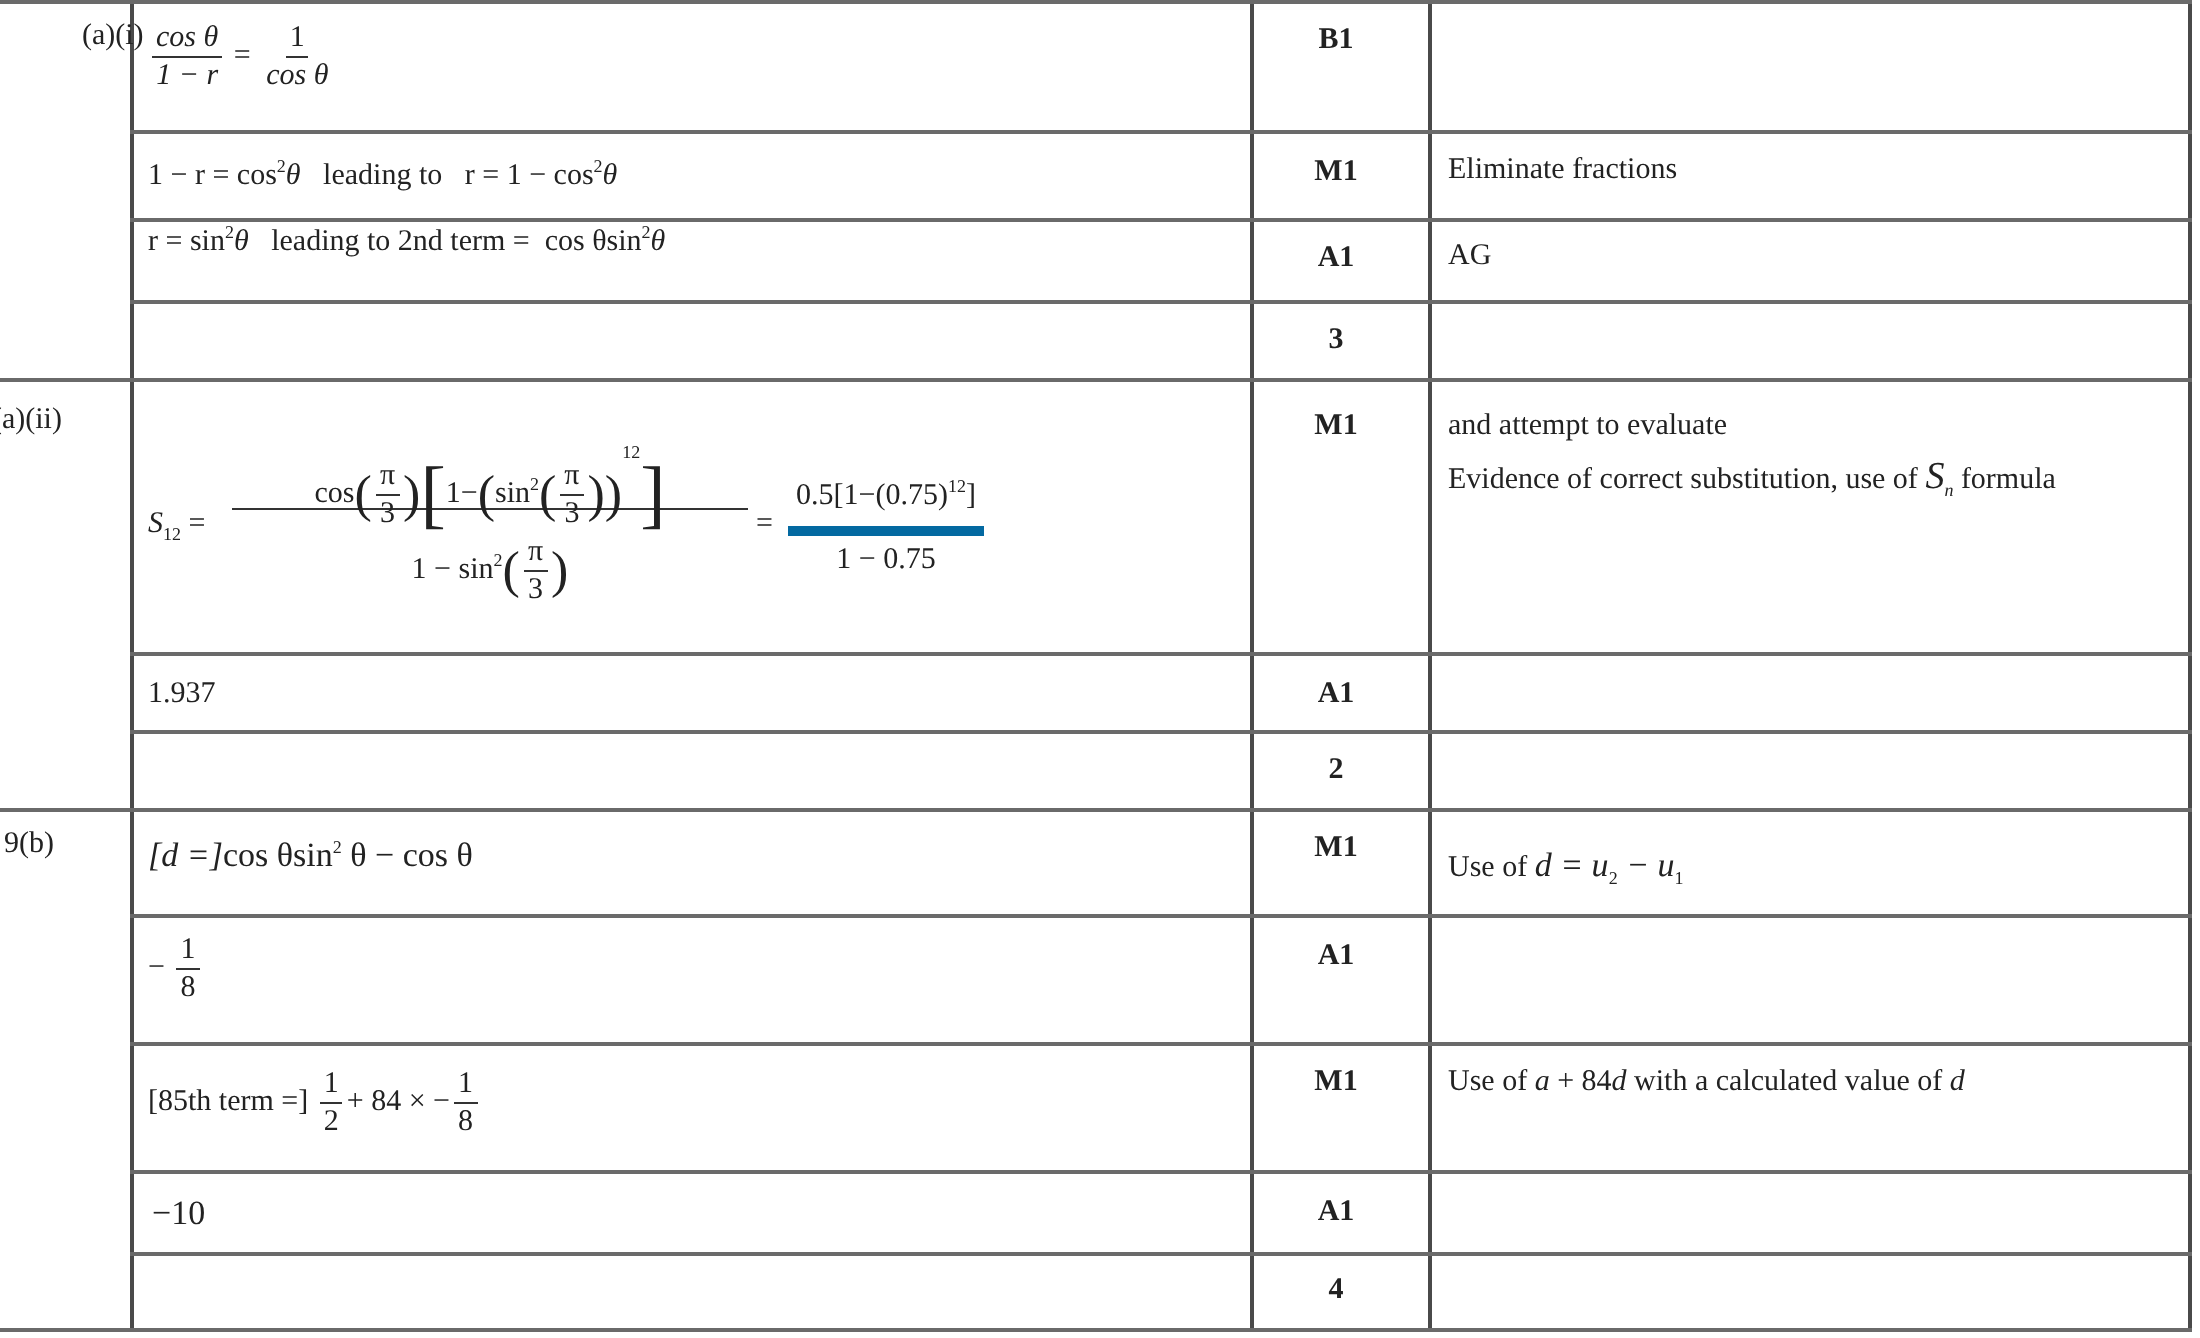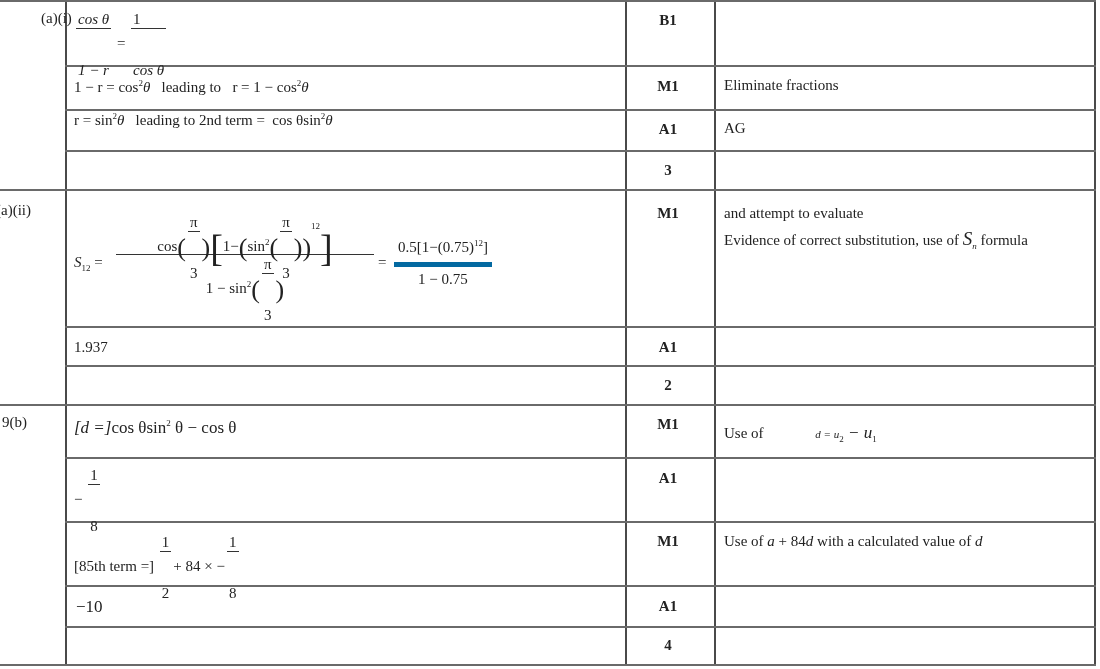--- a/index.html
+++ b/index.html
@@ -6,22 +6,22 @@
   body { width: 1100px; height: 669px; position: relative; overflow: hidden;
          font-family: "Liberation Serif", "DejaVu Serif", serif; color: #222; }
   .hline { position: absolute; height: 0; border-top: 2px solid #6a6a6a; }
   .vline { position: absolute; width: 0; border-left: 2px solid #4a4a4a; }
   .qlabel { position: absolute; left: 2px; font-size: 15px; }
   .cell { position: absolute; font-size: 15px; white-space: nowrap; }
   .mark { position: absolute; width: 80px; text-align: center; left: 628px;
           font-weight: bold; font-size: 15px; }
   .comment { position: absolute; left: 724px; font-size: 15px; line-height: 26px; }
   .m { font-style: italic; }
-  .frac { display: inline-flex; flex-direction: column; 
-          vertical-align: middle; margin: 0 2px; gap: 32px; }
+  .frac { display: inline-flex; flex-direction: column; align-items: center;
+          vertical-align: middle; margin: 0 2px; }
   .frac > span { display: block; padding: 0 2px; line-height: 18px; }
   .frac > .num { border-bottom: 1px solid #333; }
   sup, sub { font-size: 9px; }
   .big { font-size: 26px; font-weight: lighter; vertical-align: middle; }
   .huge { font-size: 38px; font-weight: lighter; vertical-align: middle; }
 </style>
 </head>
 <body>
 
 <div>
@@ -124,21 +124,21 @@
 <div class="cell" style="left:74px; top:339px;">1.937</div>
 <div class="mark" style="top:339px;">A1</div>
 
 <div class="mark" style="top:377px;">2</div>
 
 <div class="cell" style="left:74px; top:418px; font-size:17px;">
   <span class="m">[d =]</span><span>cos θsin</span><sup>2</sup><span> θ − cos θ</span>
 </div>
 <div class="mark" style="top:416px;">M1</div>
 <div class="comment" style="top:420px;">
-  <span>Use of </span><span class="m" style="font-size:11px;margin-left:48px;">d = u</span><sub>2</sub><span class="m" style="font-size:17px;"> − u</span><sub>1</sub>
+  <span>Use of </span><span class="m" style="font-size:17px;">d = u</span><sub>2</sub><span class="m" style="font-size:17px;"> − u</span><sub>1</sub>
 </div>
 
 <div class="cell" style="left:74px; top:466px;">
   <span>−</span>
   <span class="frac">
     <span class="num">1</span>
     <span class="den">8</span>
   </span>
 </div>
 <div class="mark" style="top:470px;">A1</div>

